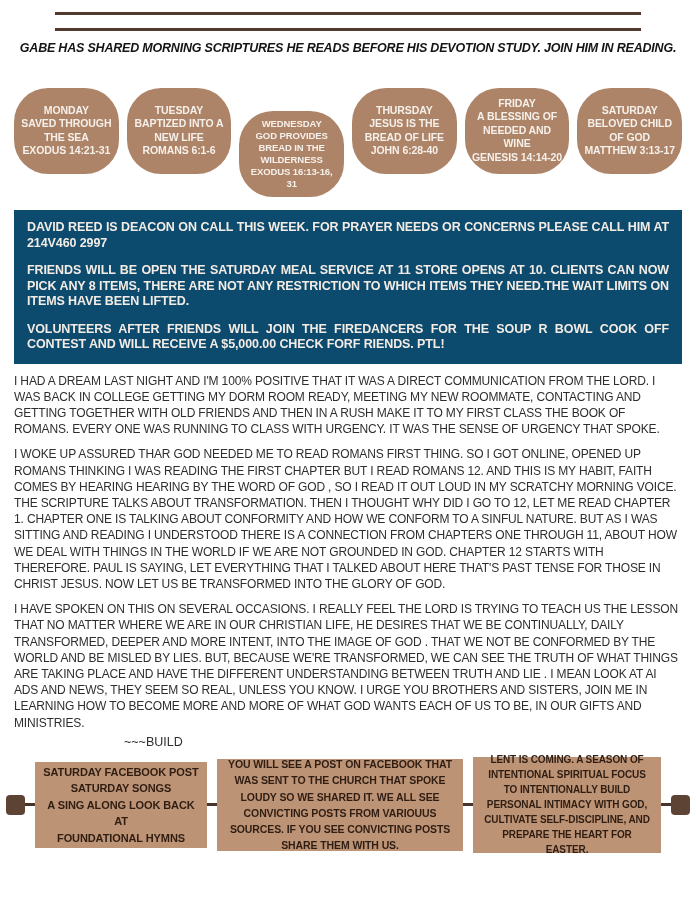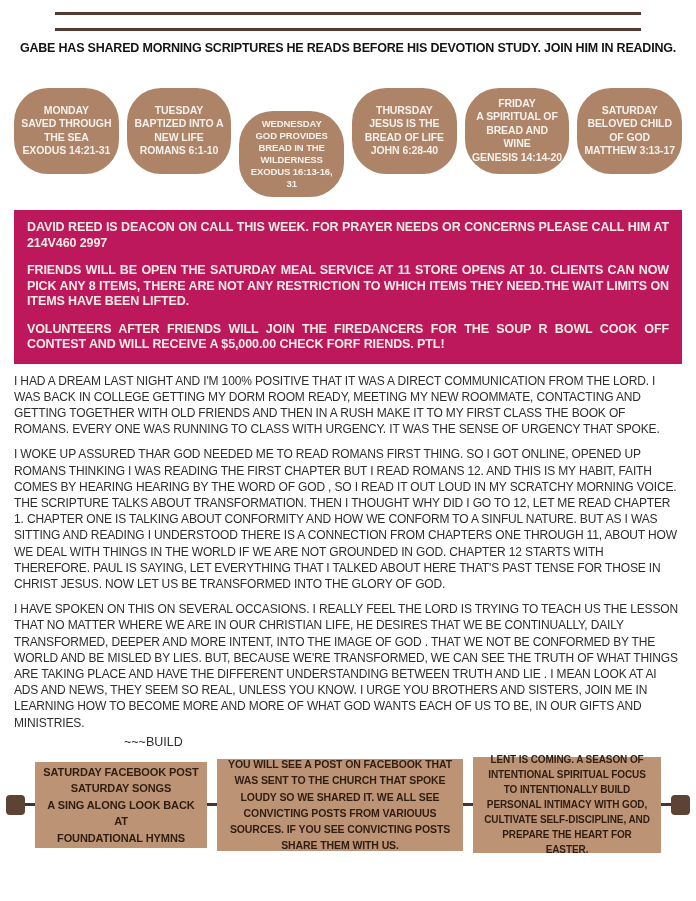--- a/index.html
+++ b/index.html
@@ -14,37 +14,37 @@
   
   .rule { height: 3px; background: #53392e; margin: 0 55px; }
   .rule-top { margin-top: 12px; }
   .title-block { text-align: center; padding: 6px 0 7px 0; }
   .title-line {
     font-weight: bold; font-style: italic; color: #131313;
     font-size: 28px; line-height: 33px; letter-spacing: 0.5px;
   }
   .intro {
     text-align: center; font-weight: bold; color: #141414;
-    font-size: 12.5px; letter-spacing: -0.2px; margin: 10px 10px 0 10px;
+    font-size: 12.5px; letter-spacing: -0.2px; margin: 10px 10px 0 10px; font-style: italic;
   }
 
   
   .cards { display: flex; gap: 8px; margin: 9px 14px 0 14px; align-items: center; }
   .card {
     flex: 1 1 0; height: 86px; background: #ad8468; border-radius: 34px;
     color: #f6f0ea; font-weight: bold; font-size: 10.5px; line-height: 1.28;
     display: flex; flex-direction: column; justify-content: center;
     text-align: center; padding: 4px 7px; letter-spacing: -0.1px;
   }
   .card.small { font-size: 9.5px; line-height: 1.25; margin-top: 47px; }
   .card span { display: block; }
 
   
   .announce {
-    margin: 13px 14px 0 14px; background: #be185d; color: #f3ece5;
+    margin: 13px 14px 0 14px; background: #0c4a6e; color: #f3ece5;
     padding: 10px 13px 11px 13px;
   }
   .announce p {
     font-weight: bold; font-size: 12.5px; line-height: 15.5px;
     text-align: justify; letter-spacing: -0.1px;
   }
   .announce p + p { margin-top: 12px; }
 
   
   .message { margin: 9px 14px 0 14px; color: #2e2e2e; }
@@ -90,35 +90,35 @@
 
   <div class="cards">
     <div class="card">
       <span>MONDAY</span>
       <span>SAVED THROUGH THE SEA</span>
       <span>EXODUS 14:21-31</span>
     </div>
     <div class="card">
       <span>TUESDAY</span>
       <span>BAPTIZED INTO A NEW LIFE</span>
-      <span>ROMANS 6:1-10</span>
+      <span>ROMANS 6:1-6</span>
     </div>
     <div class="card small">
       <span>WEDNESDAY</span>
       <span>GOD PROVIDES BREAD IN THE WILDERNESS</span>
       <span>EXODUS 16:13-16, 31</span>
     </div>
     <div class="card">
       <span>THURSDAY</span>
       <span>JESUS IS THE BREAD OF LIFE</span>
       <span>JOHN 6:28-40</span>
     </div>
     <div class="card">
       <span>FRIDAY</span>
-      <span>A SPIRITUAL OF BREAD AND WINE</span>
+      <span>A BLESSING OF NEEDED AND WINE</span>
       <span>GENESIS 14:14-20</span>
     </div>
     <div class="card">
       <span>SATURDAY</span>
       <span>BELOVED CHILD OF GOD</span>
       <span>MATTHEW 3:13-17</span>
     </div>
   </div>
 
   <div class="announce">

